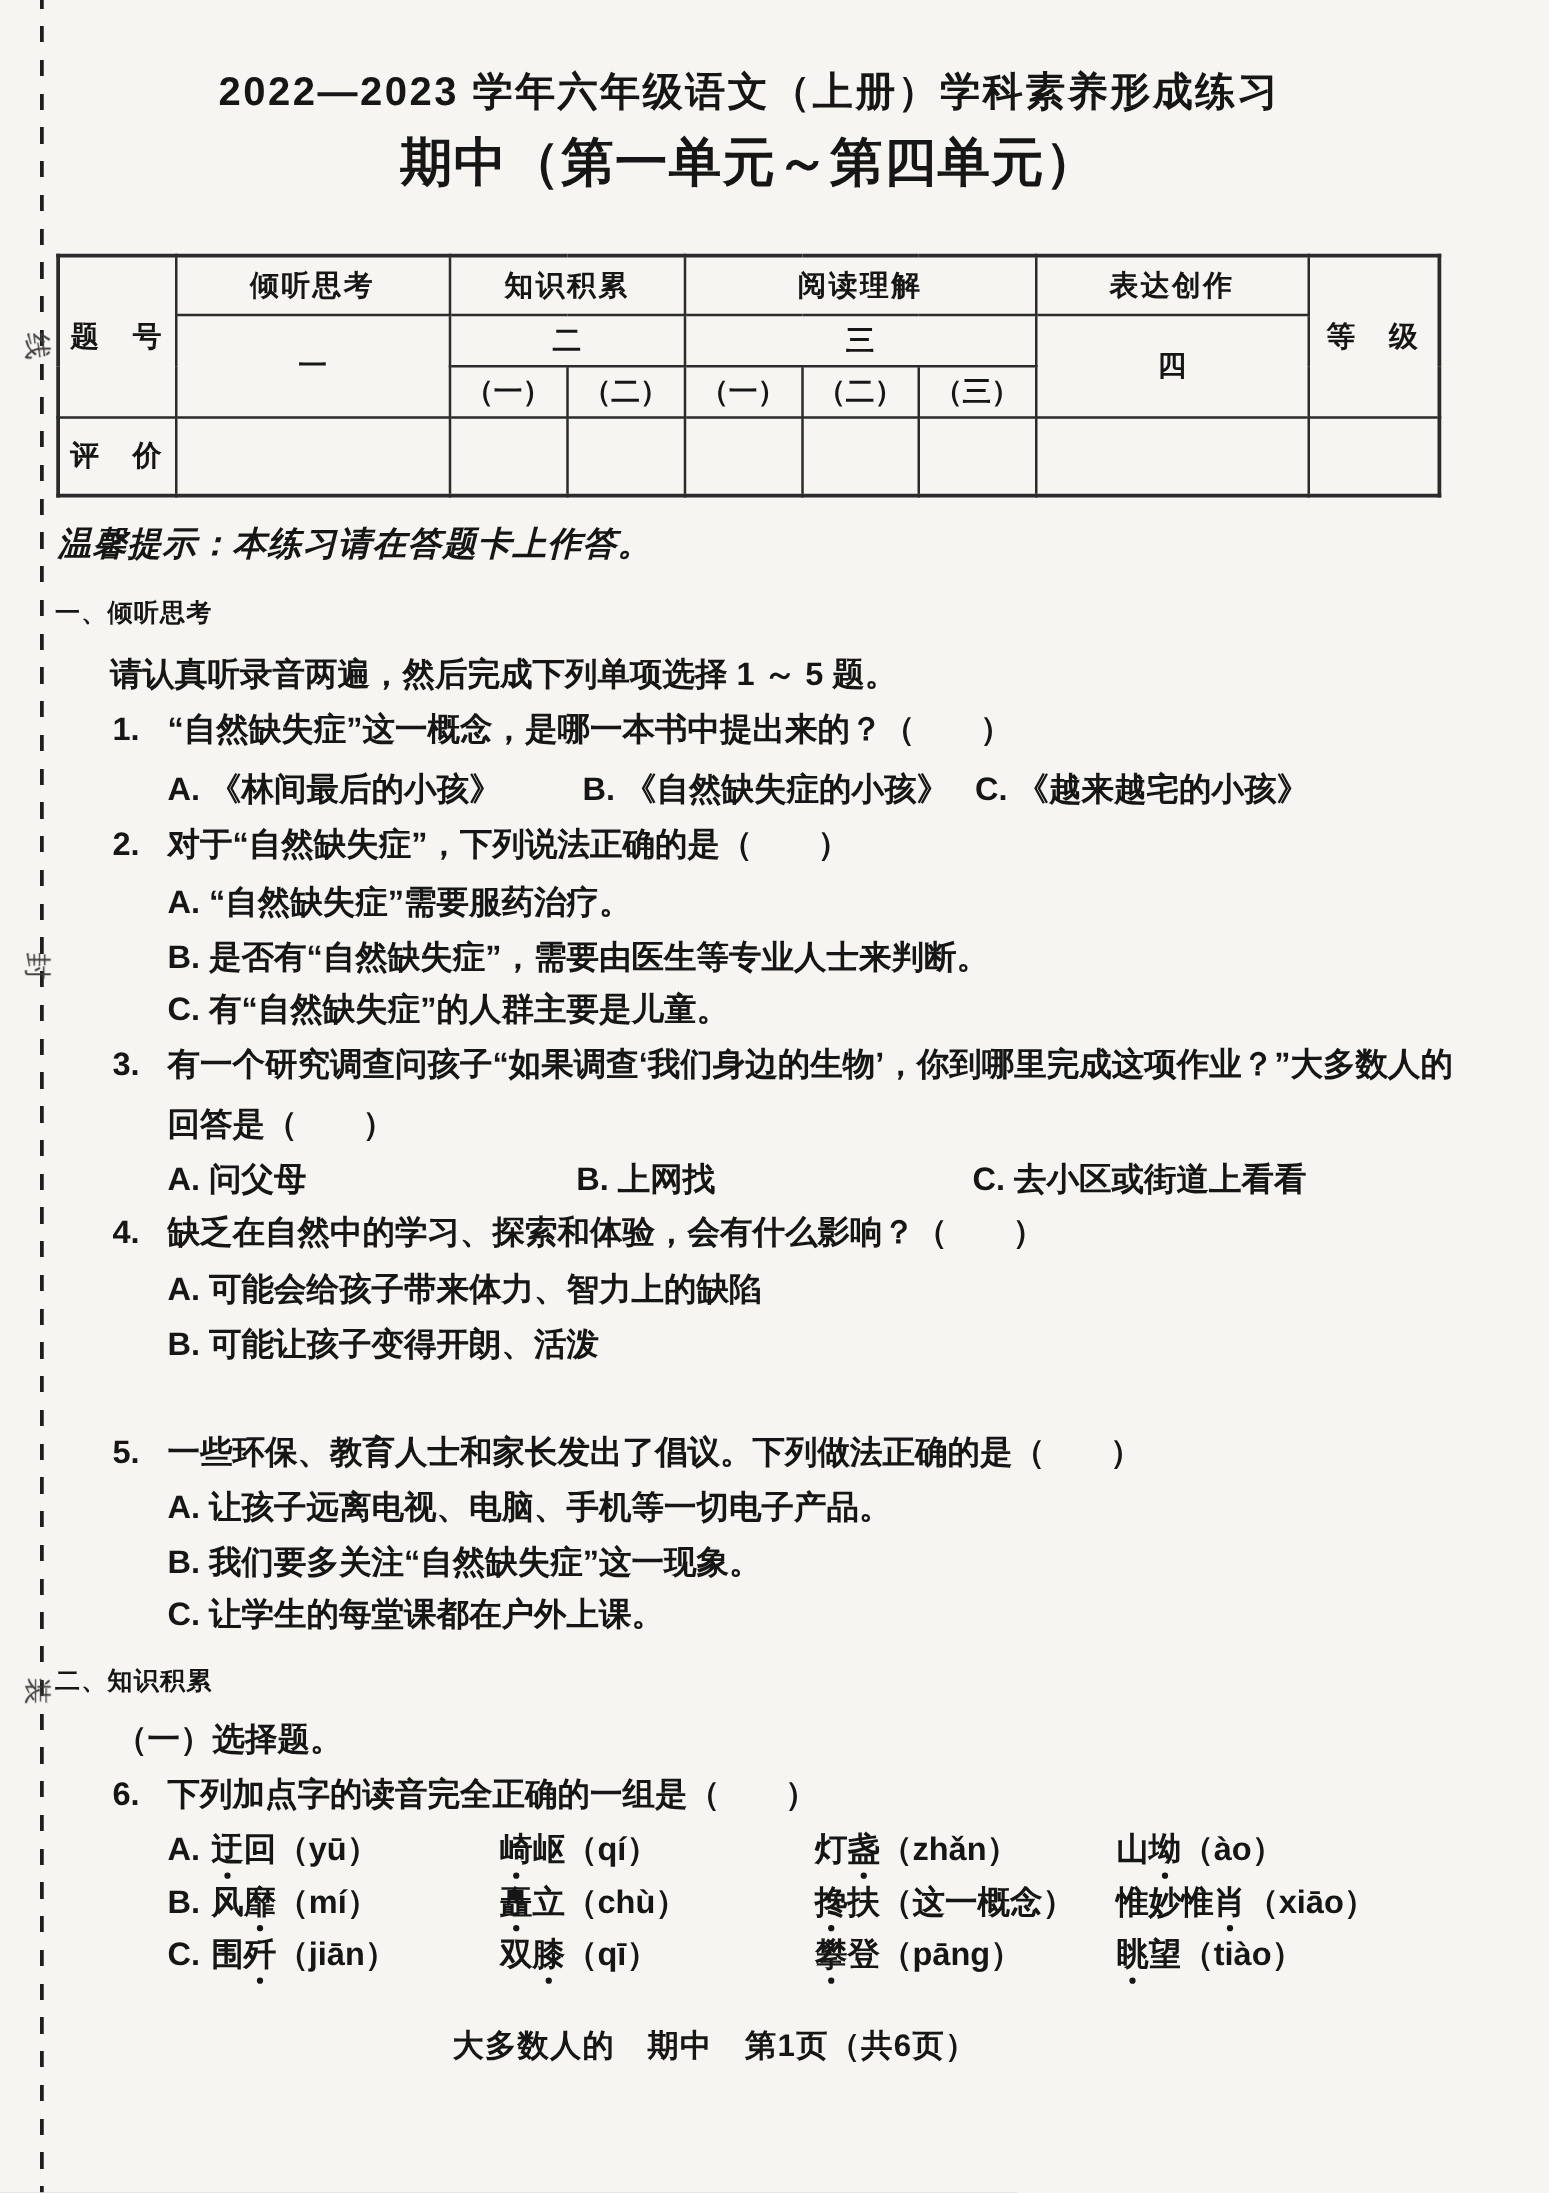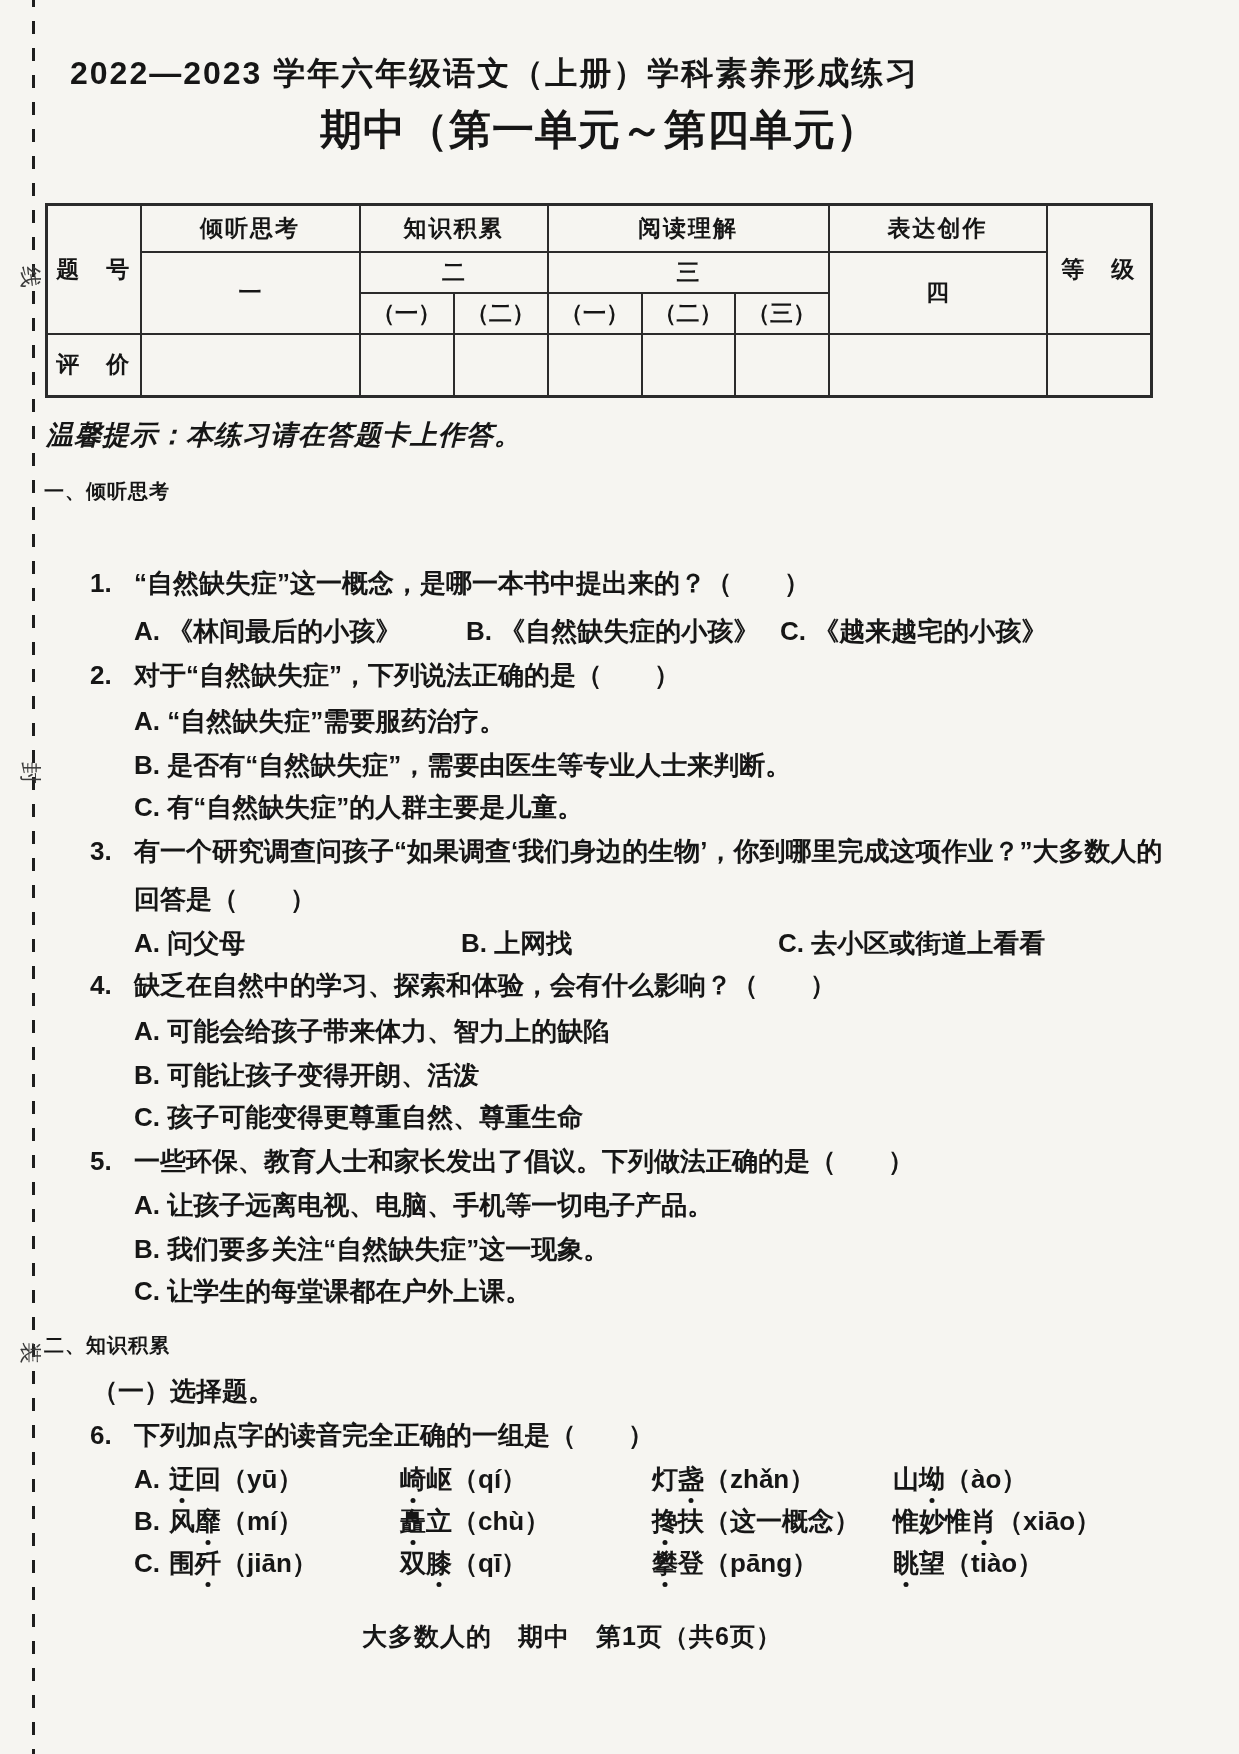--- a/index.html
+++ b/index.html
@@ -17,21 +17,21 @@
     position:absolute;left:32px;top:-6px;bottom:-6px;width:3px;
     background:repeating-linear-gradient(to bottom,#1e1e1e 0 13px,transparent 13px 27px);
   }
   .binding-char{
     position:absolute;left:10px;width:40px;text-align:center;
     font-size:22px;color:#3a3a3a;transform:rotate(90deg);
     filter:blur(.4px);
   }
   .title{
     position:absolute;left:70px;right:110px;top:52px;
-    text-align:left;font-size:32px;font-weight:700;letter-spacing:2px;
+    text-align:center;font-size:32px;font-weight:700;letter-spacing:2px;
     white-space:nowrap;
   }
   .subtitle{
     position:absolute;left:70px;right:110px;top:102px;
     text-align:center;font-size:42px;font-weight:700;letter-spacing:1px;
     white-space:nowrap;
   }
   
   table.score{
     position:absolute;left:45px;top:203px;width:1105px;height:185px;
@@ -120,20 +120,21 @@
       <td></td>
       <td></td>
       <td></td>
     </tr>
   </tbody>
     </table>
 
   <div class="line notice" style="left:46px;top:420px">温馨提示：本练习请在答题卡上作答。</div>
 
   <div class="line heading" style="left:44px;top:476px">一、倾听思考</div>
+  <div class="line" style="left:88px;top:524px">请认真听录音两遍，然后完成下列单项选择 1 ～ 5 题。</div>
 
   <div class="line" style="left:90px;top:568px"><span class="qnum">1.</span><span>“自然缺失症”这一概念，是哪一本书中提出来的？（　　）</span></div>
   <div class="line" style="left:0;top:616px">
     <span class="opt" style="left:134px">A. 《林间最后的小孩》</span>
     <span class="opt" style="left:466px">B. 《自然缺失症的小孩》</span>
     <span class="opt" style="left:780px">C. 《越来越宅的小孩》</span>
   </div>
 
   <div class="line" style="left:90px;top:660px"><span class="qnum">2.</span><span>对于“自然缺失症”，下列说法正确的是（　　）</span></div>
   <div class="line" style="left:134px;top:706px">A. “自然缺失症”需要服药治疗。</div>
@@ -144,21 +145,20 @@
   <div class="line" style="left:134px;top:884px">回答是（　　）</div>
   <div class="line" style="left:0;top:928px">
     <span class="opt" style="left:134px">A. 问父母</span>
     <span class="opt" style="left:461px">B. 上网找</span>
     <span class="opt" style="left:778px">C. 去小区或街道上看看</span>
   </div>
 
   <div class="line" style="left:90px;top:970px"><span class="qnum">4.</span><span>缺乏在自然中的学习、探索和体验，会有什么影响？（　　）</span></div>
   <div class="line" style="left:134px;top:1016px">A. 可能会给孩子带来体力、智力上的缺陷</div>
   <div class="line" style="left:134px;top:1060px">B. 可能让孩子变得开朗、活泼</div>
-  <div class="line" style="left:134px;top:1102px">C. 孩子可能变得更尊重自然、尊重生命</div>
 
   <div class="line" style="left:90px;top:1146px"><span class="qnum">5.</span><span>一些环保、教育人士和家长发出了倡议。下列做法正确的是（　　）</span></div>
   <div class="line" style="left:134px;top:1190px">A. 让孩子远离电视、电脑、手机等一切电子产品。</div>
   <div class="line" style="left:134px;top:1234px">B. 我们要多关注“自然缺失症”这一现象。</div>
   <div class="line" style="left:134px;top:1276px">C. 让学生的每堂课都在户外上课。</div>
 
   <div class="line heading" style="left:44px;top:1330px">二、知识积累</div>
   <div class="line" style="left:92px;top:1376px;font-weight:700">（一）选择题。</div>
 
   <div class="line" style="left:90px;top:1420px"><span class="qnum">6.</span><span>下列加点字的读音完全正确的一组是（　　）</span></div>

